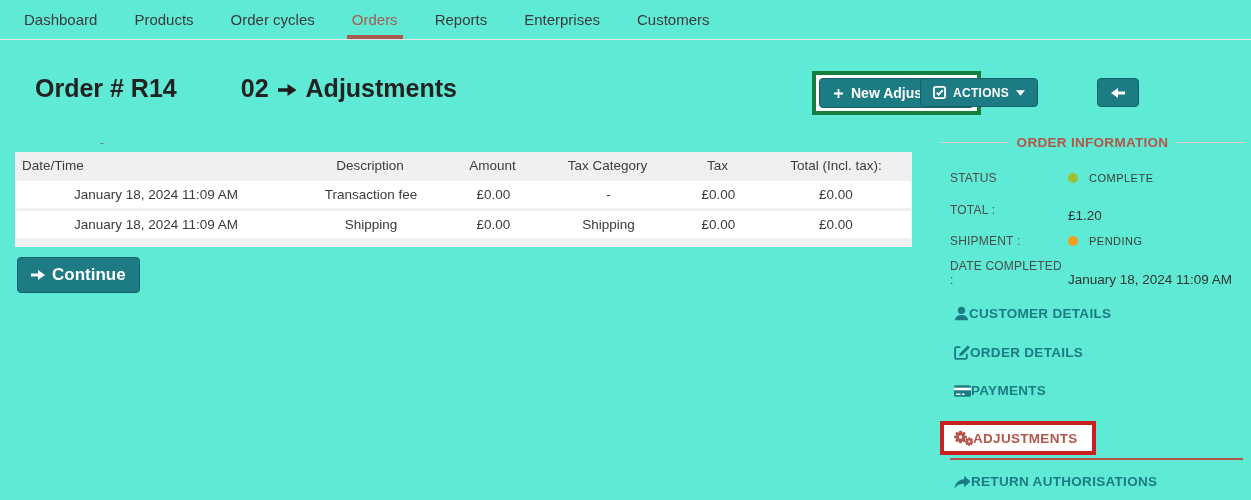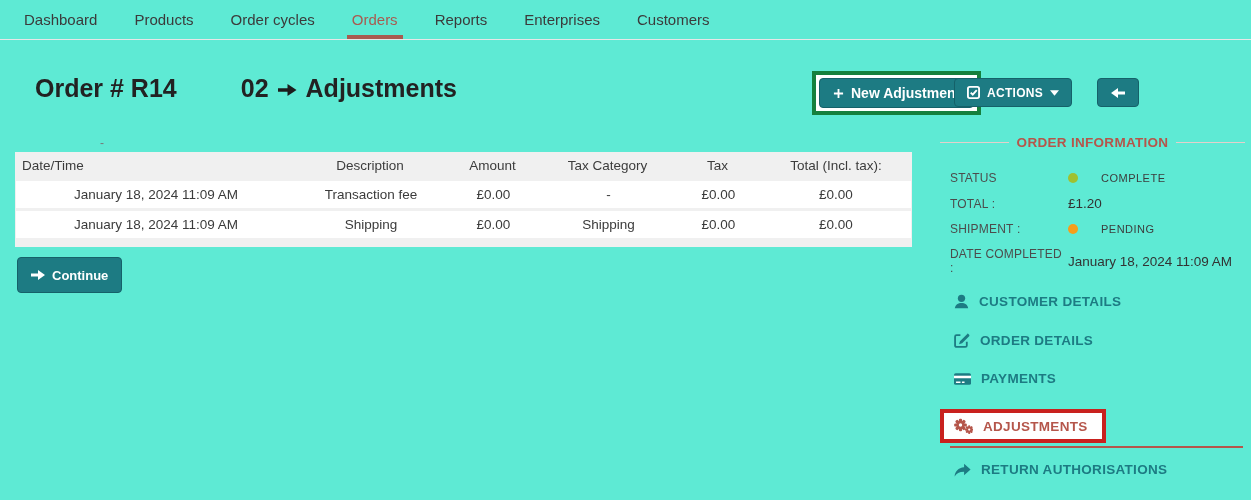--- a/index.html
+++ b/index.html
@@ -24,52 +24,52 @@
   .head-arrow { margin:2px 9px 0 9px; display:inline-flex; }
 
   .btn { display:inline-flex; align-items:center; gap:7px; background:#1d7b83;
          border:1px solid #156169; color:#fff; font-weight:bold; border-radius:4px;
          cursor:pointer; font-family:inherit; }
   .btn svg { flex:0 0 auto; }
   .redbox { border:4px solid #15803d; background:#fff; display:inline-flex; }
 
   .newadj-box { position:absolute; left:812px; top:71px; padding:3px; }
   .btn-newadj { height:30px; padding:0 13px; font-size:14px; }
-  .btn-actions { position:absolute; left:954px; top:78px; height:29px; padding:0 12px; font-size:12px; letter-spacing:.3px; }
+  .btn-actions { position:absolute; left:920px; top:78px; height:29px; padding:0 12px; font-size:12px; letter-spacing:.3px; }
   .btn-back { position:absolute; left:1097px; top:78px; height:29px; padding:0 13px; font-size:13.5px; }
-  .btn-continue { position:absolute; left:17px; top:257px; height:29px; padding:17px 13px; font-size:13px;justify-content:space-between; }
+  .btn-continue { position:absolute; left:17px; top:257px; height:29px; padding:17px 13px; font-size:17px;justify-content:space-between; }
 
   
   .stray-dash { position:absolute; left:100px; top:136px; font-size:12px; color:#777; }
   .adj-table { position:absolute; left:15px; top:152px; width:897px; background:#f0f0f0; padding-bottom:9px; }
   .t-grid { display:grid; grid-template-columns:280px 150px 95px 135px 85px 1fr; align-items:center; }
   .t-head { height:26px; font-size:13.5px; color:#3c3c3c; }
   .t-head .c { text-align:center; }
   .t-head .c.first { text-align:left; padding-left:7px; }
   .t-row { background:#fff; height:27px; margin:3px 1px 0; font-size:13.5px; color:#3b3b3b; }
   .t-row .c { text-align:center; }
 
   
   .sidebar { position:absolute; left:940px; top:135px; width:305px; }
   .legend { display:flex; align-items:center; gap:8px; }
   .legend .line { flex:1; height:1px; background:#e4d0cb; }
   .legend .txt { color:#b5564b; font-weight:bold; font-size:13.5px; letter-spacing:.3px; }
 
   .info { margin-top:21px; padding-left:10px; }
   .info-row { display:flex; align-items:center; margin-bottom:11px; min-height:13px; }
   .info-label { width:118px; flex:0 0 118px; font-size:12px; color:#4c4c4c; letter-spacing:.2px; }
-  .info-value { display:flex; align-items:center; gap:23px; }
+  .info-value { display:flex; align-items:center; gap:11px; }
   .val-badge { font-size:11px; color:#3c3c3c; letter-spacing:.5px; }
-  .val-text { font-size:13.5px; color:#333; }
+  .val-text { font-size:13.5px; color:#333;margin-top:12px; }
   .dot { width:10px; height:10px; border-radius:50%; display:inline-block; }
   .dot.green { background:#9fc131; }
   .dot.orange { background:#f59e1b; }
 
   .links { margin-top:19px; }
-  .side-link { display:flex; align-items:center; gap:10px; color:#1d7b83; font-weight:bold;
+  .side-link { display:flex; align-items:center; color:#1d7b83; font-weight:bold;
                font-size:13.5px; letter-spacing:.3px; margin:0 0 23px 14px; cursor:pointer; }
   .side-link svg { flex:0 0 auto; }
   .adj-box { display:inline-flex; border:4px solid #c9211e; padding:5px 14px 5px 10px; margin:0; }
   .adj-box .side-link { margin:0; color:#b5564b; }
   .active-rule { height:2px; background:#b5564b; margin:3px 0 0 10px; width:293px; }
   .after-rule { margin-top:14px; }
 </style>
 </head>
 <body>
 

